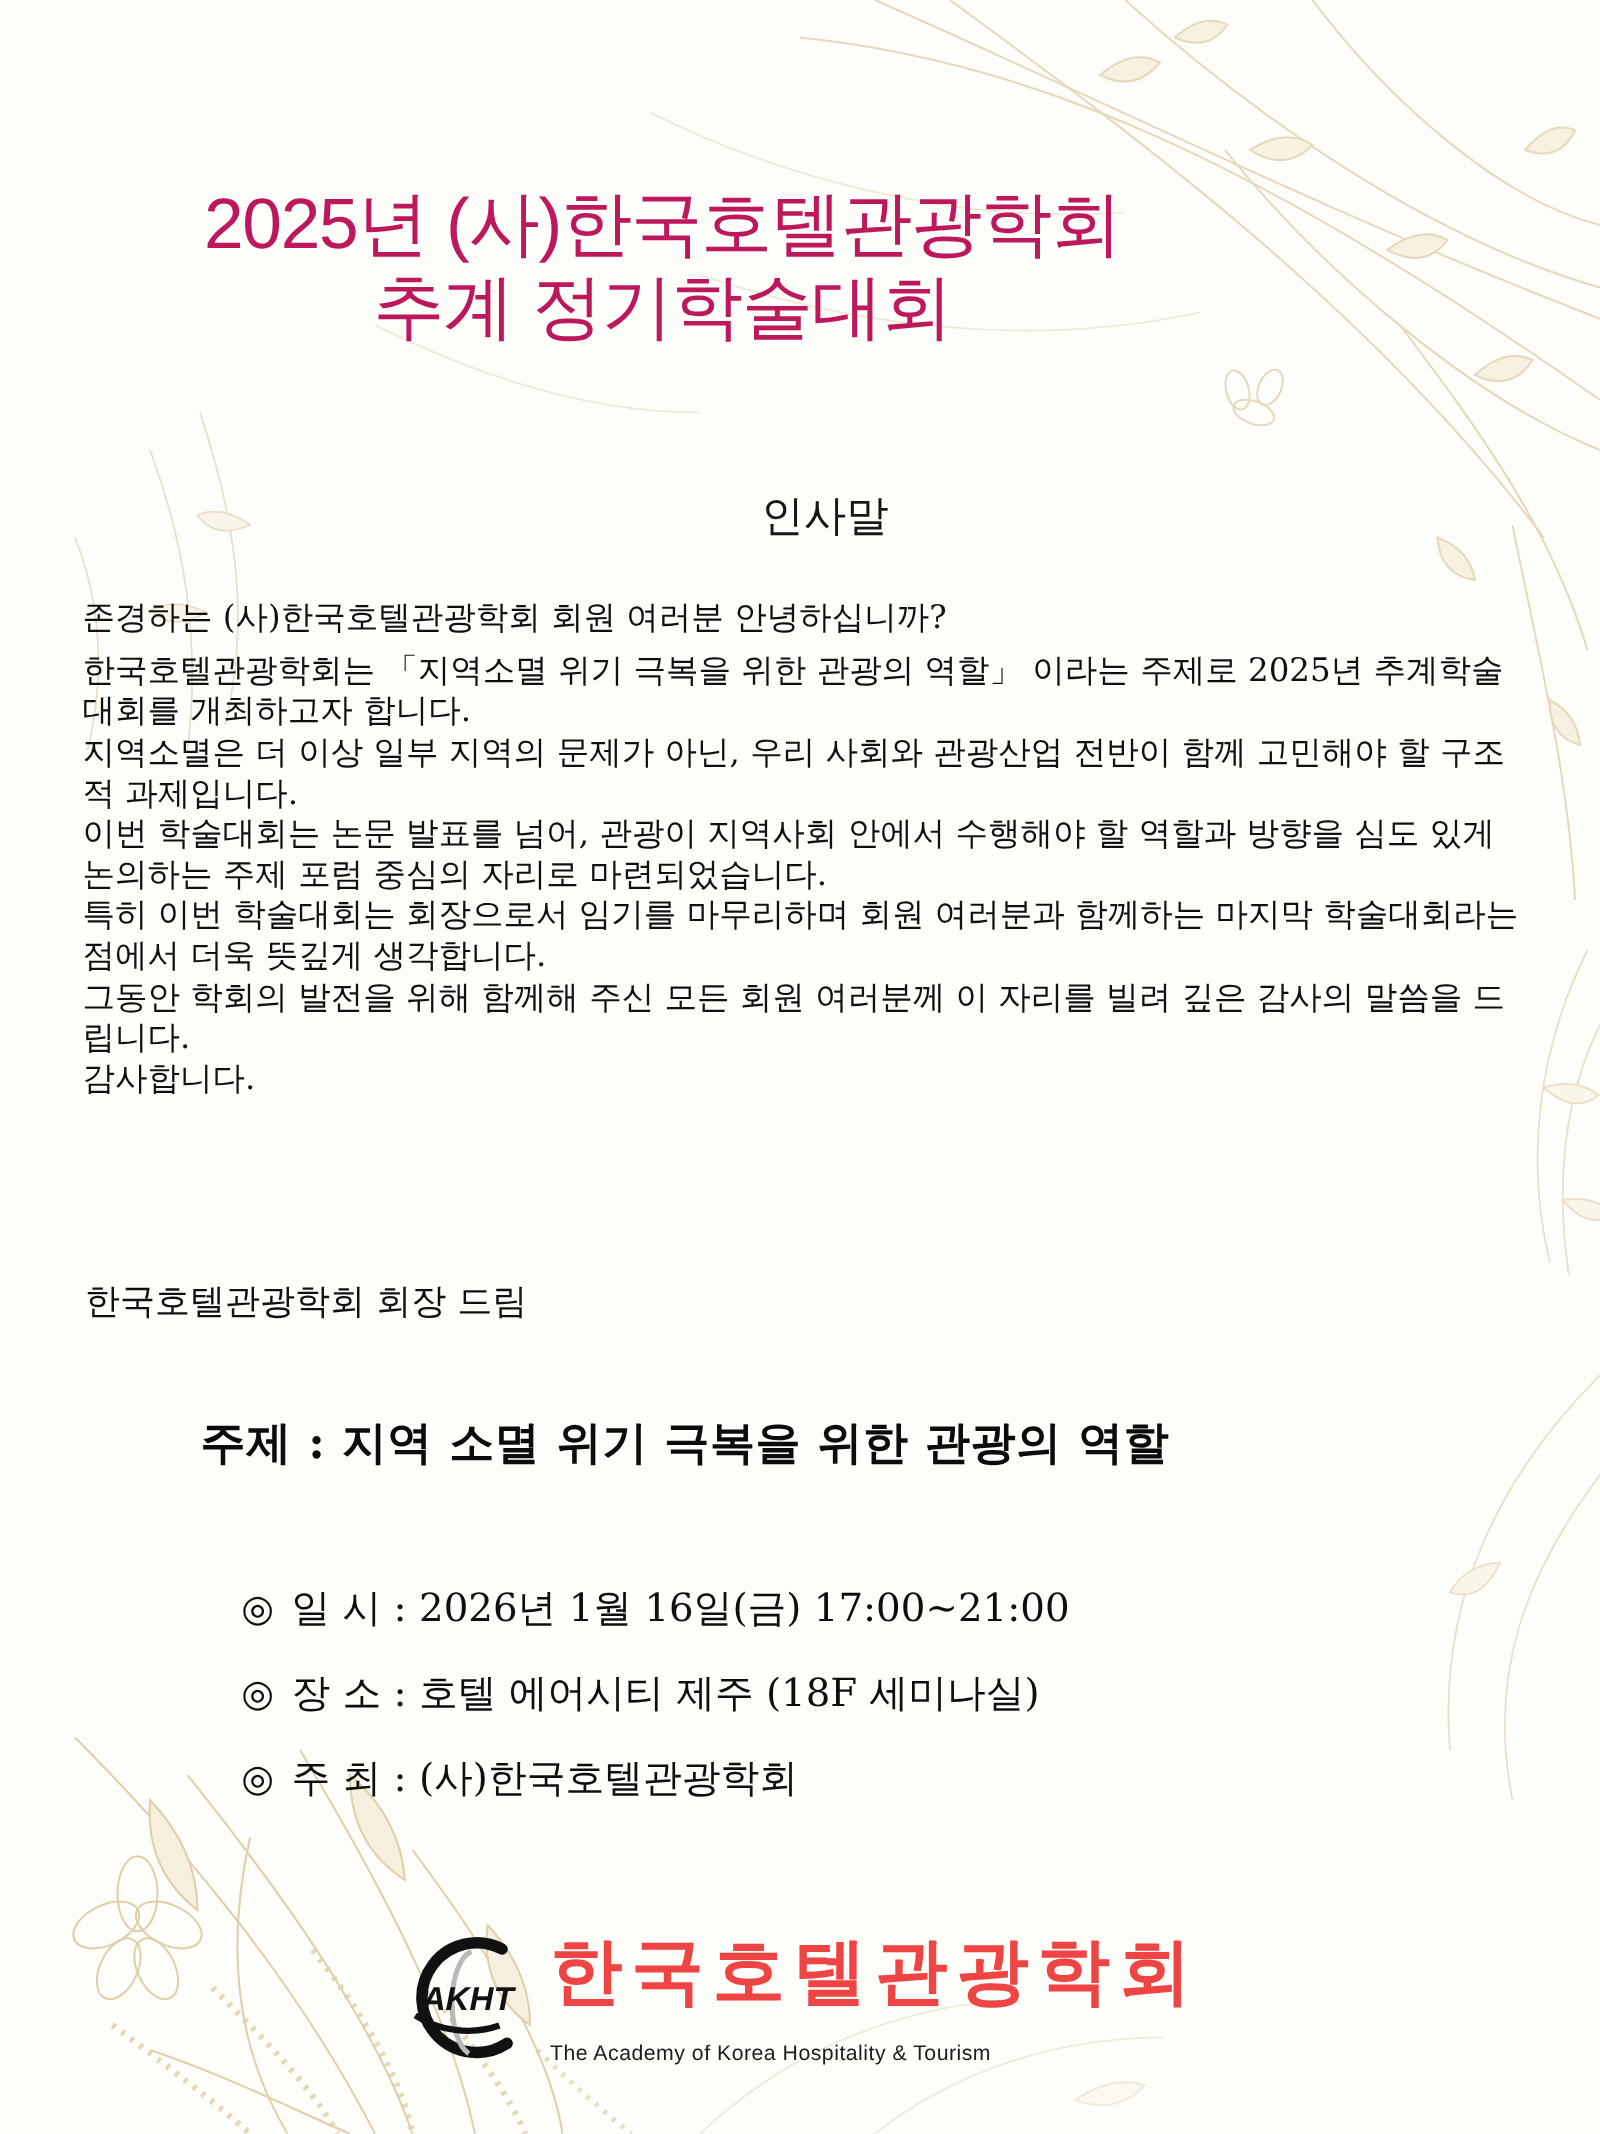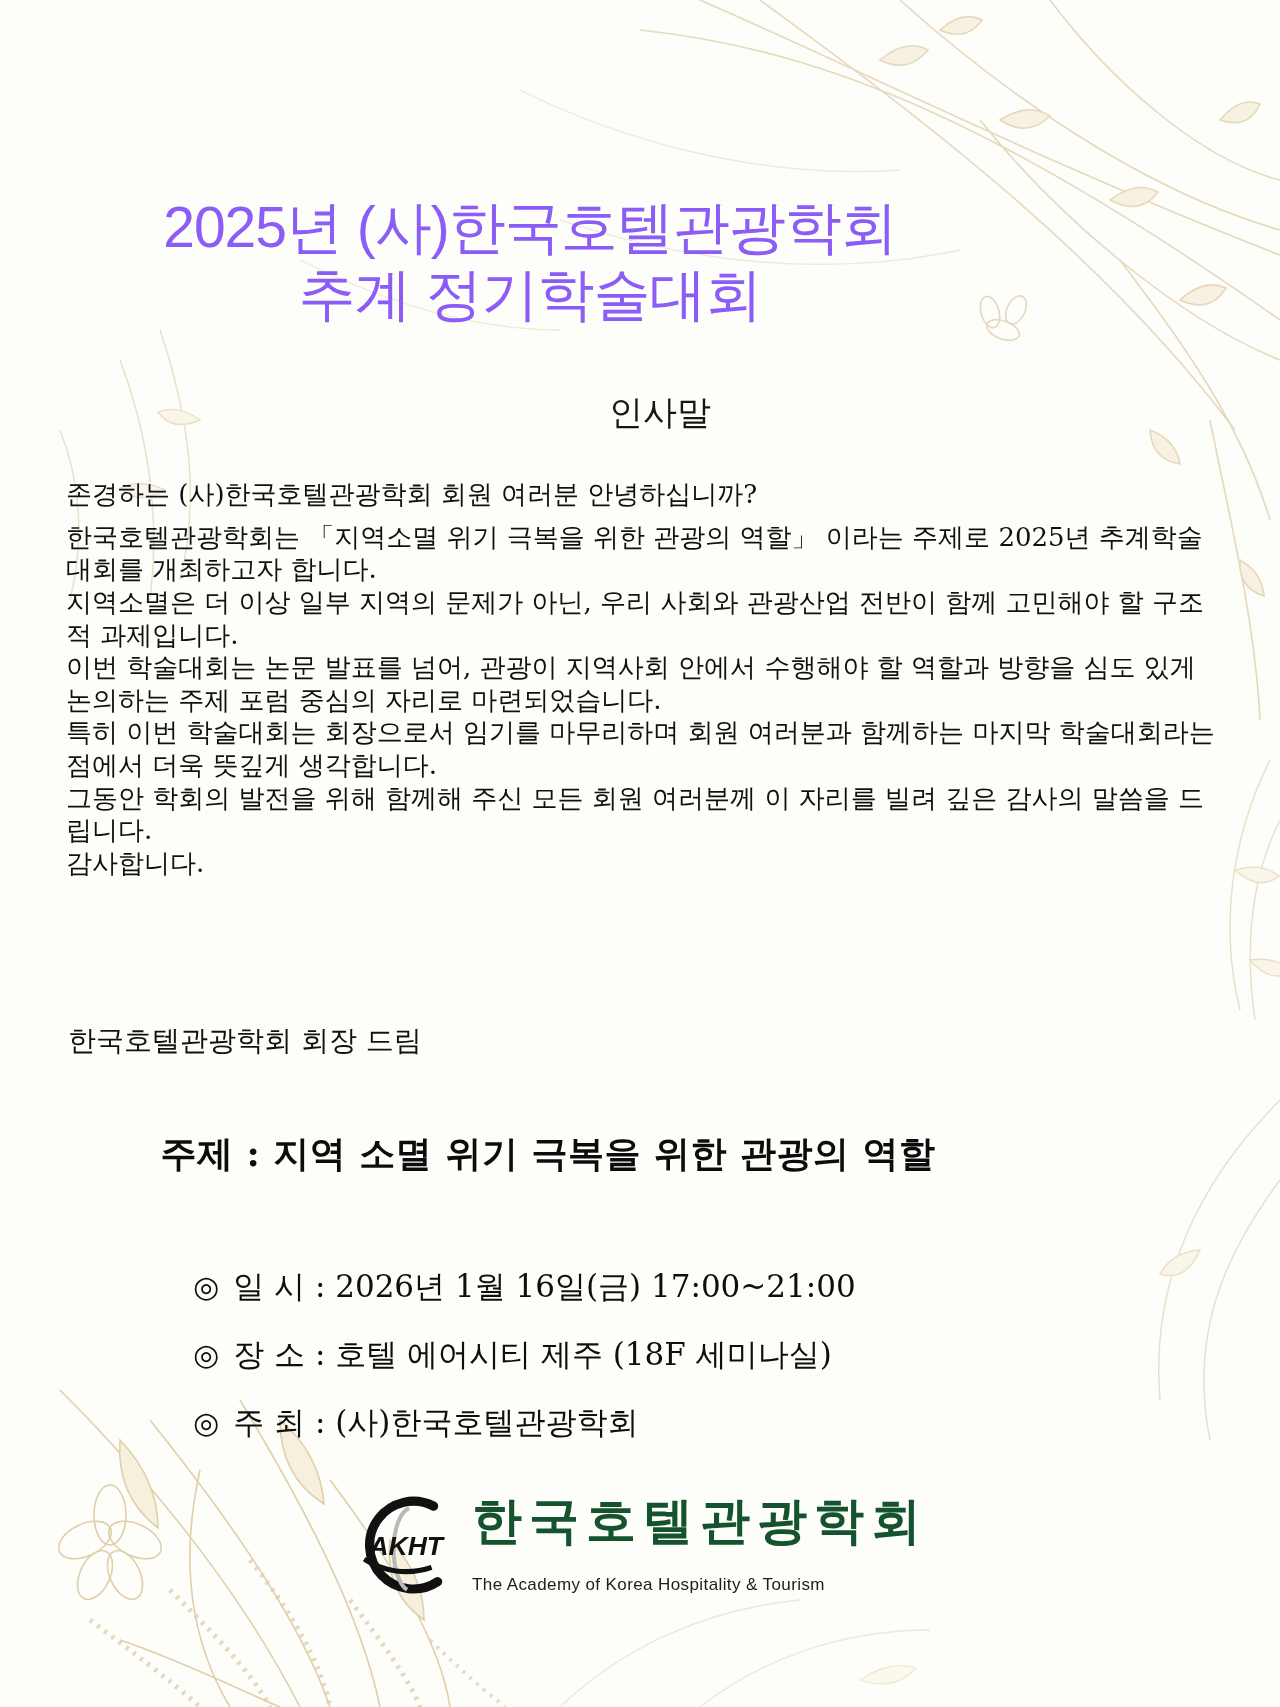--- a/index.html
+++ b/index.html
@@ -8,23 +8,22 @@
     background:#fdfdf9;
     font-family:"DejaVu Serif","Liberation Serif",serif;
     color:#111;
   }
   .bg-floral{position:absolute;inset:0;width:1280px;height:1707px;pointer-events:none;}
   .content{position:absolute;inset:0;}
 
   .title{
     position:absolute;top:146px;left:0;width:1060px;text-align:center;
     font-family:"Liberation Sans","DejaVu Sans",sans-serif;
-    font-size:57px;font-weight:500;line-height:1.18;color:#8b5cf6;
+    font-size:57px;font-weight:500;line-height:1.18;color:#be185d;
     letter-spacing:-1px;
-    margin-top:48px;
   }
   .greeting-heading{
     position:absolute;top:390px;left:0;width:1280px;text-align:center;
     font-size:34px;font-weight:500;color:#161616;padding-left:20px;
   }
   .greeting-body{
     position:absolute;top:478px;left:66px;width:1150px;
     font-size:26px;line-height:1.255;color:#101010;
     text-align:left;
   }
@@ -39,28 +38,28 @@
     font-size:36px;font-weight:700;color:#0c0c0c;letter-spacing:0.5px;
   }
   .details{
     position:absolute;top:1266px;left:193px;
     font-size:31px;color:#0e0e0e;
   }
   .details .row{margin-bottom:26px;display:flex;align-items:baseline;}
   .details .marker{margin-right:14px;font-size:30px;}
 
   .logo{
-    position:absolute;top:1496px;left:0;width:1280px;
+    position:absolute;top:1548px;left:0;width:1280px;
     display:flex;justify-content:center;align-items:center;gap:18px;
   }
   .logo-mark{width:102px;height:102px;flex:0 0 auto;}
   .logo-text{display:flex;flex-direction:column;align-items:flex-start;}
   .logo-ko{
-    font-family:Liberation Mono, monospace;
-    font-size:50px;font-weight:800;letter-spacing:7px;color:#14532d;line-height:1.05;
+    font-family:Liberation Serif, serif;
+    font-size:58px;font-weight:800;letter-spacing:7px;color:#ef4444;line-height:1.05;
   }
   .logo-en{
     font-family:"Liberation Sans","DejaVu Sans",sans-serif;
     font-size:17px;font-weight:500;color:#1c1c1c;margin-top:24px;letter-spacing:0.4px;
   }
 </style>
 </head>
 <body>
 
 <svg class="bg-floral" viewBox="0 0 1280 1707" xmlns="http://www.w3.org/2000/svg" aria-hidden="true">

